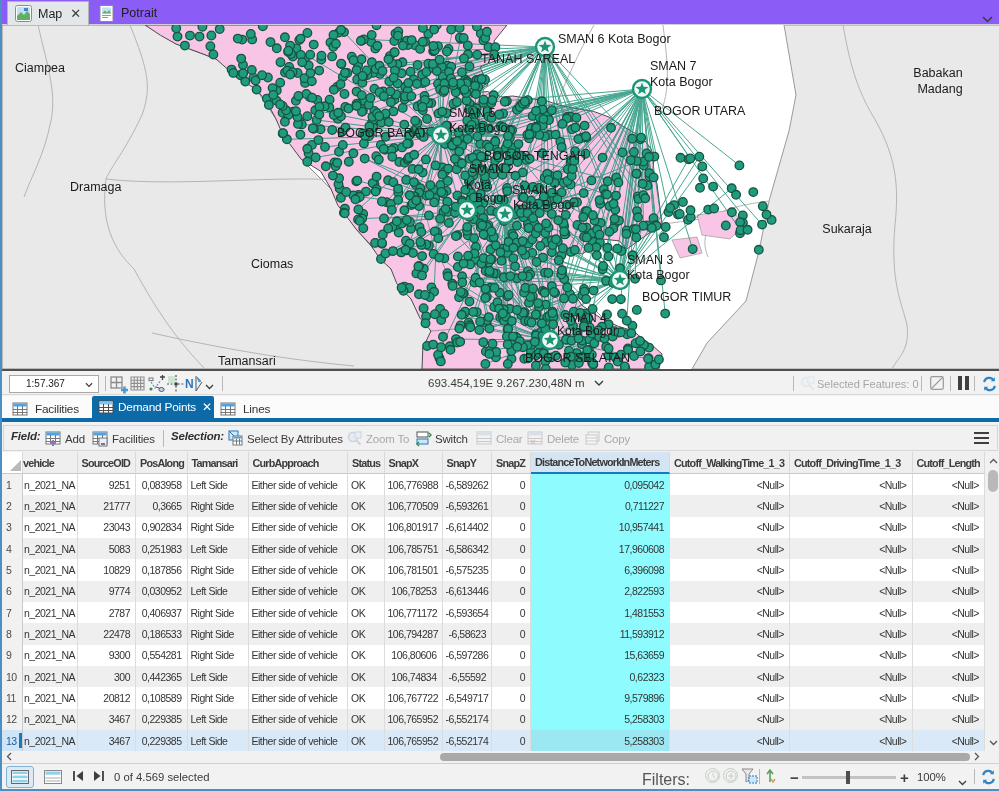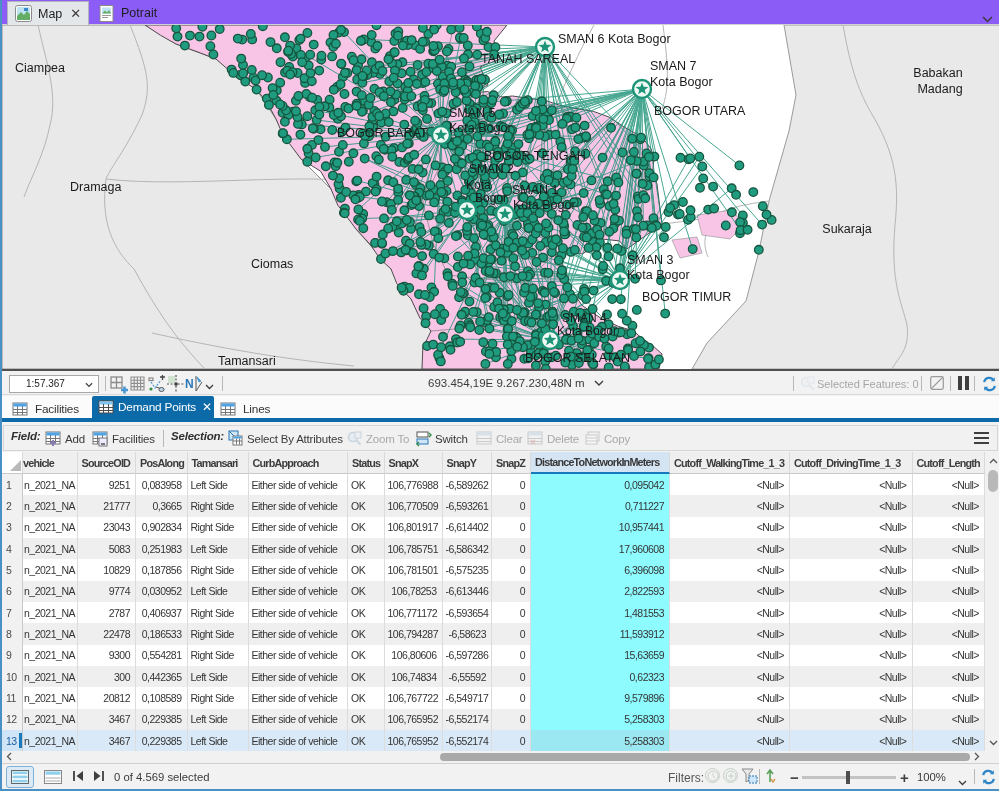--- a/index.html
+++ b/index.html
@@ -77,21 +77,21 @@
 #hscroll { position:absolute; left:0; top:751px; width:999px; height:12px; background:#f1f1f1; }
 #hthumb { position:absolute; left:438px; top:2px; width:530px; height:8px; background:#a9a9a9; border-radius:4px; }
 .sarrow { position:absolute; font-size:11px; color:#555; }
 
 #bbar { position:absolute; left:0; top:763px; width:997px; height:26px; background:#f2f2f2;
   border-top:1px solid #d0d0d0; font-size:12px; color:#3a3a3a; }
 #bbar .ic { position:absolute; }
 #v1box { position:absolute; left:4px; top:2px; width:28px; height:22px; background:#dceaf6;
   border:1px solid #7fb2d9; border-radius:3px; }
 #navtxt { position:absolute; left:112px; top:7px; color:#3a3a3a; font-size:11.3px; }
-#filtxt { position:absolute; left:666px; top:7px; color:#555; font-size:12px; }
+#filtxt { position:absolute; left:640px; top:7px; color:#555; font-size:16px; }
 .fadec { position:absolute; top:4px; width:15px; height:15px; border:1.4px solid #bcc8bc; border-radius:50%; opacity:0.85; }
 #slider { position:absolute; left:800px; top:12px; width:94px; height:2.6px; background:#c3c3c3; }
 #sthumb { position:absolute; left:44px; top:-5px; width:4px; height:13px; background:#4f4f4f; }
 #pct { position:absolute; left:915px; top:7px; font-size:11.3px; }
 </style></head>
 <body>
 <div id="root">
 
 <div id="vtabs">
   <div class="tab" id="maptab">

